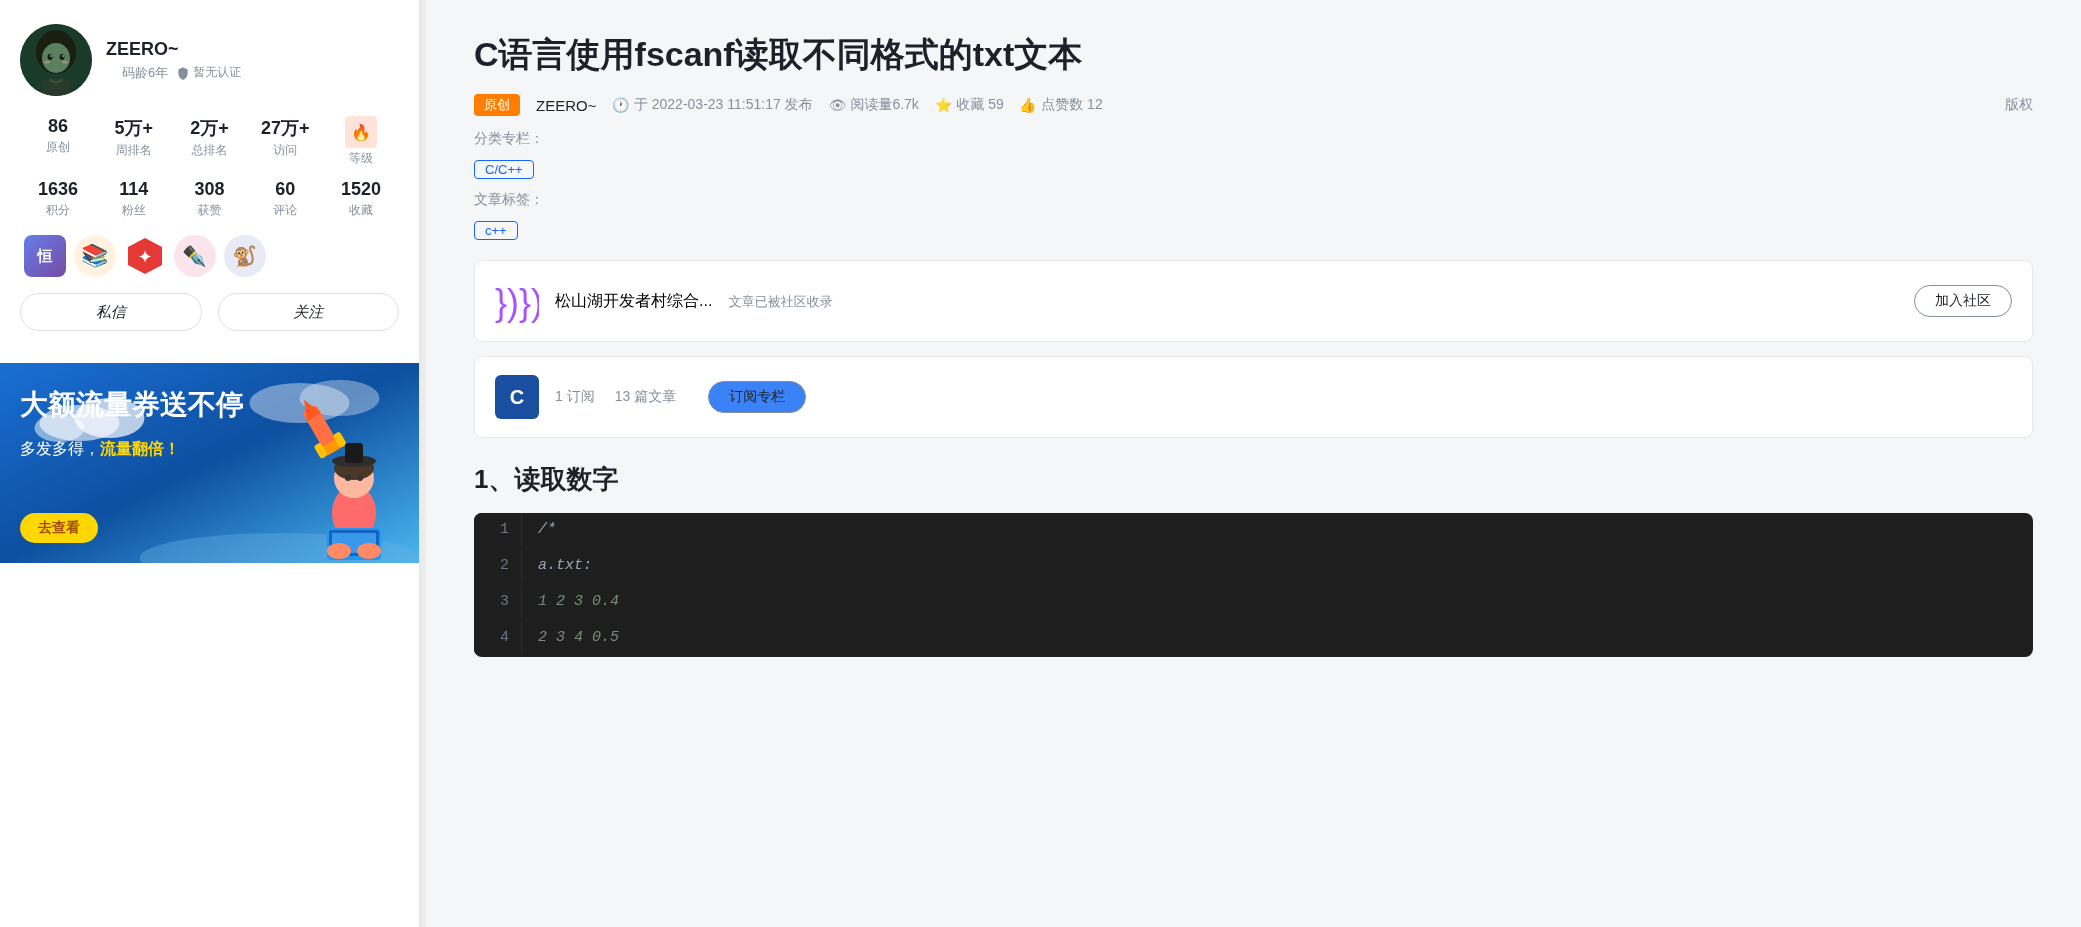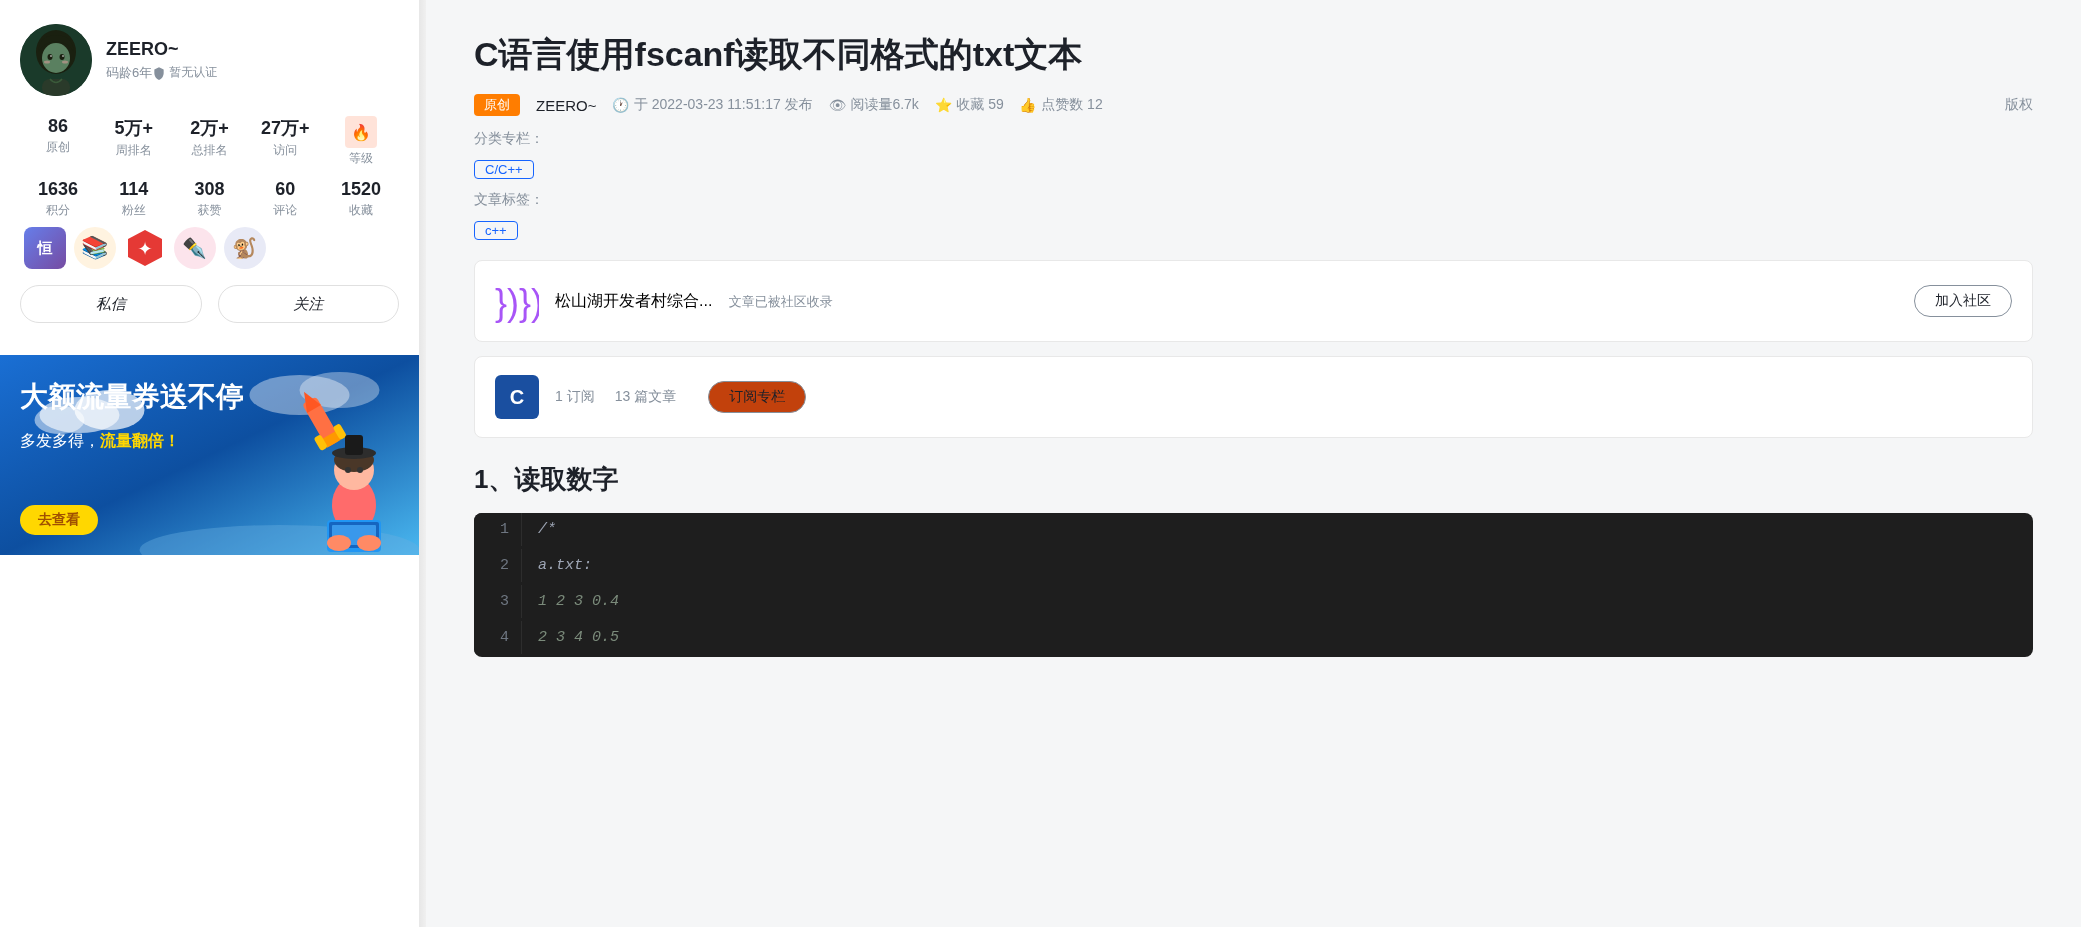--- a/index.html
+++ b/index.html
@@ -58,22 +58,24 @@
 
     .username {
       font-size: 18px;
       font-weight: 600;
       color: #1d2129;
     }
 
     .profile-meta {
       display: flex;
       align-items: center;
+      gap: 8px;
       font-size: 13px;
       color: #86909c;
+      margin-left: 16px;
     }
 
     .shield-badge {
       display: inline-flex;
       align-items: center;
       gap: 3px;
       color: #86909c;
       font-size: 12px;
     }
 
@@ -108,21 +110,21 @@
     .stat-label {
       font-size: 12px;
       color: #86909c;
     }
 
     
     .stats-grid2 {
       display: grid;
       grid-template-columns: repeat(5, 1fr);
       width: 100%;
-      margin-bottom: 8px;
+      margin-bottom: 16px;
       text-align: center;
     }
 
     
     .badges-row {
       display: flex;
       align-items: center;
       gap: 8px;
       width: 100%;
       margin-bottom: 16px;
@@ -378,21 +380,21 @@
     .column-stats {
       font-size: 14px;
       color: #86909c;
       display: flex;
       gap: 20px;
       margin-right: 16px;
     }
 
     .btn-subscribe {
       border: 1px solid #86909c;
-      background: #c2410c;
+      background: #3b82f6;
       color: #1d2129;
       border-radius: 20px;
       padding: 6px 20px;
       font-size: 14px;
       cursor: pointer;
     }
 
     
     .section-heading {
       font-size: 26px;

